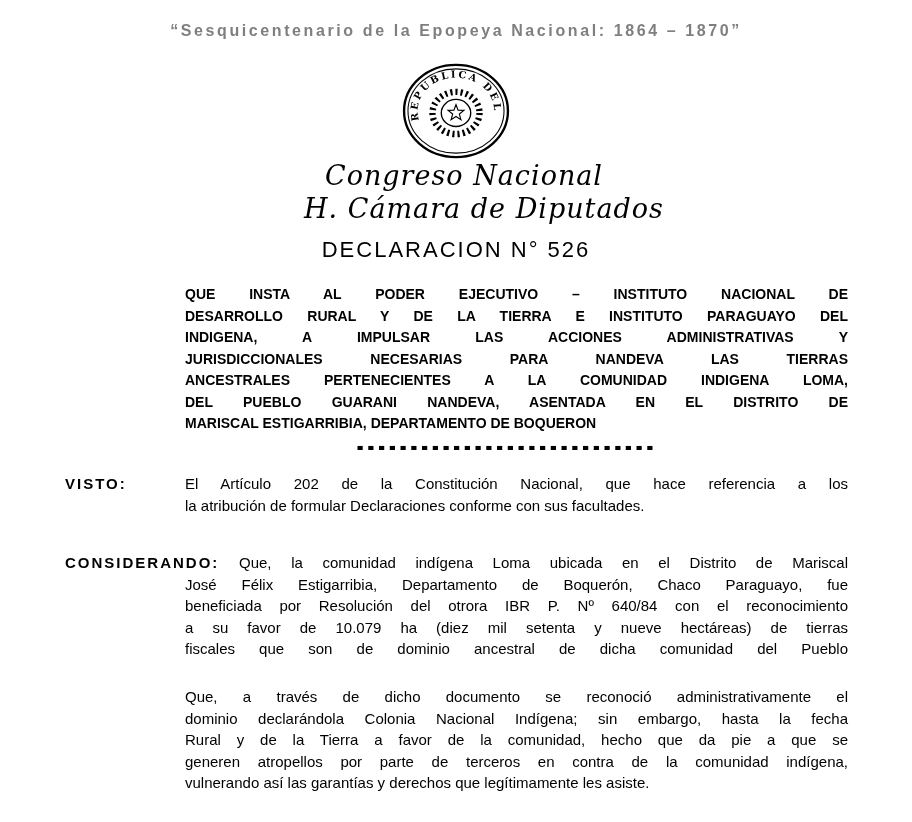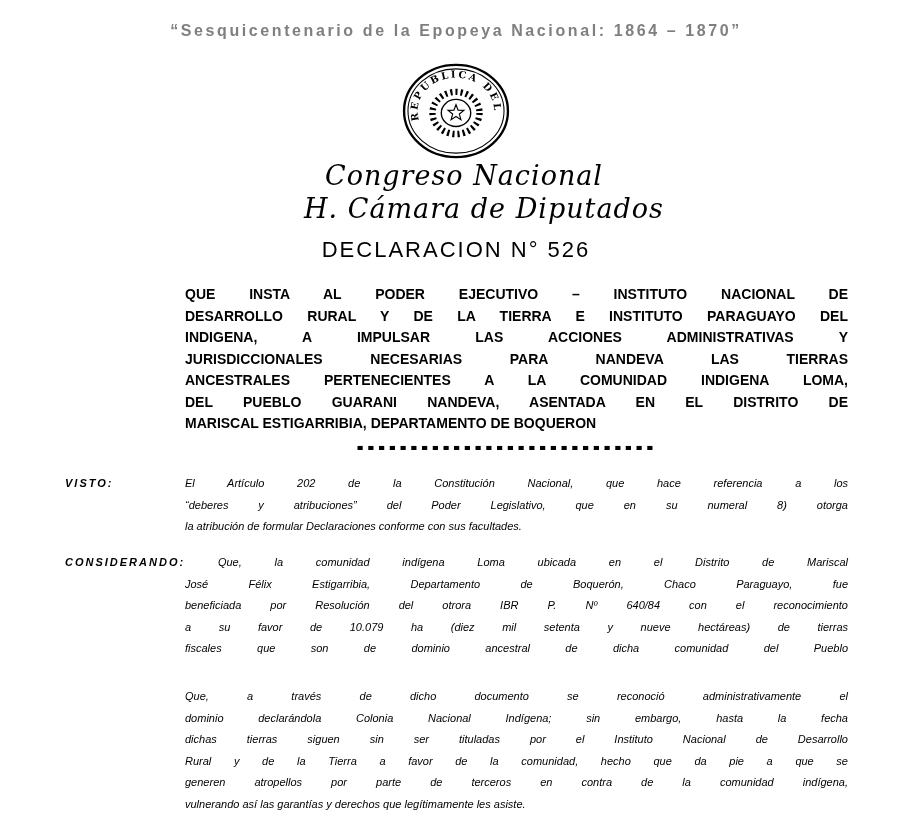--- a/index.html
+++ b/index.html
@@ -93,23 +93,22 @@
     transform: scaleY(1.7);
     transform-origin: center;
     letter-spacing: 0.5px;
     white-space: nowrap;
   }
 
   
   .section {
     position: absolute;
     left: 65px; width: 783px;
-    font-size: 11px;
+    font-size: 15px;
     line-height: 21.5px;
-    font-style: italic;
   }
   .section .label {
     font-weight: bold;
     letter-spacing: 2px;
   }
   .section .label.fixed {
     display: inline-block;
     width: 120px;
   }
   .section .cont .jline { margin-left: 120px; }
@@ -155,21 +154,20 @@
       <div class="jline last">MARISCAL ESTIGARRIBIA, DEPARTAMENTO DE BOQUERON</div>
     </div>
 
   <div class="separator">----------------------------</div>
 
   <div class="section sec-visto">
     <div class="jline">
       <span class="label fixed">VISTO:</span><span>El Artículo 202 de la Constitución Nacional, que hace referencia a los</span>
     </div>
     <div class="cont">
-        <div class="jline">“deberes y atribuciones” del Poder Legislativo, que en su numeral 8) otorga</div>
         <div class="jline last">la atribución de formular Declaraciones conforme con sus facultades.</div>
       </div>
   </div>
 
   <div class="section sec-considerando">
     <div class="jline">
       <span class="label">CONSIDERANDO:</span> <span>Que, la comunidad indígena Loma ubicada en el Distrito de Mariscal</span>
     </div>
     <div class="cont">
         <div class="jline">José Félix Estigarribia, Departamento de Boquerón, Chaco Paraguayo, fue</div>
@@ -178,20 +176,19 @@
         <div class="jline">fiscales que son de dominio ancestral de dicha comunidad del Pueblo</div>
       </div>
   </div>
 
   <div class="section sec-paragraph2">
     <div class="jline first-indent">
       <span>Que, a través de dicho documento se reconoció administrativamente el</span>
     </div>
     <div class="cont">
         <div class="jline">dominio declarándola Colonia Nacional Indígena; sin embargo, hasta la fecha</div>
-        <div class="jline">dichas tierras siguen sin ser tituladas por el Instituto Nacional de Desarrollo</div>
         <div class="jline">Rural y de la Tierra a favor de la comunidad, hecho que da pie a que se</div>
         <div class="jline">generen atropellos por parte de terceros en contra de la comunidad indígena,</div>
         <div class="jline last">vulnerando así las garantías y derechos que legítimamente les asiste.</div>
       </div>
   </div>
 
 </div>
 
 </body></html>

